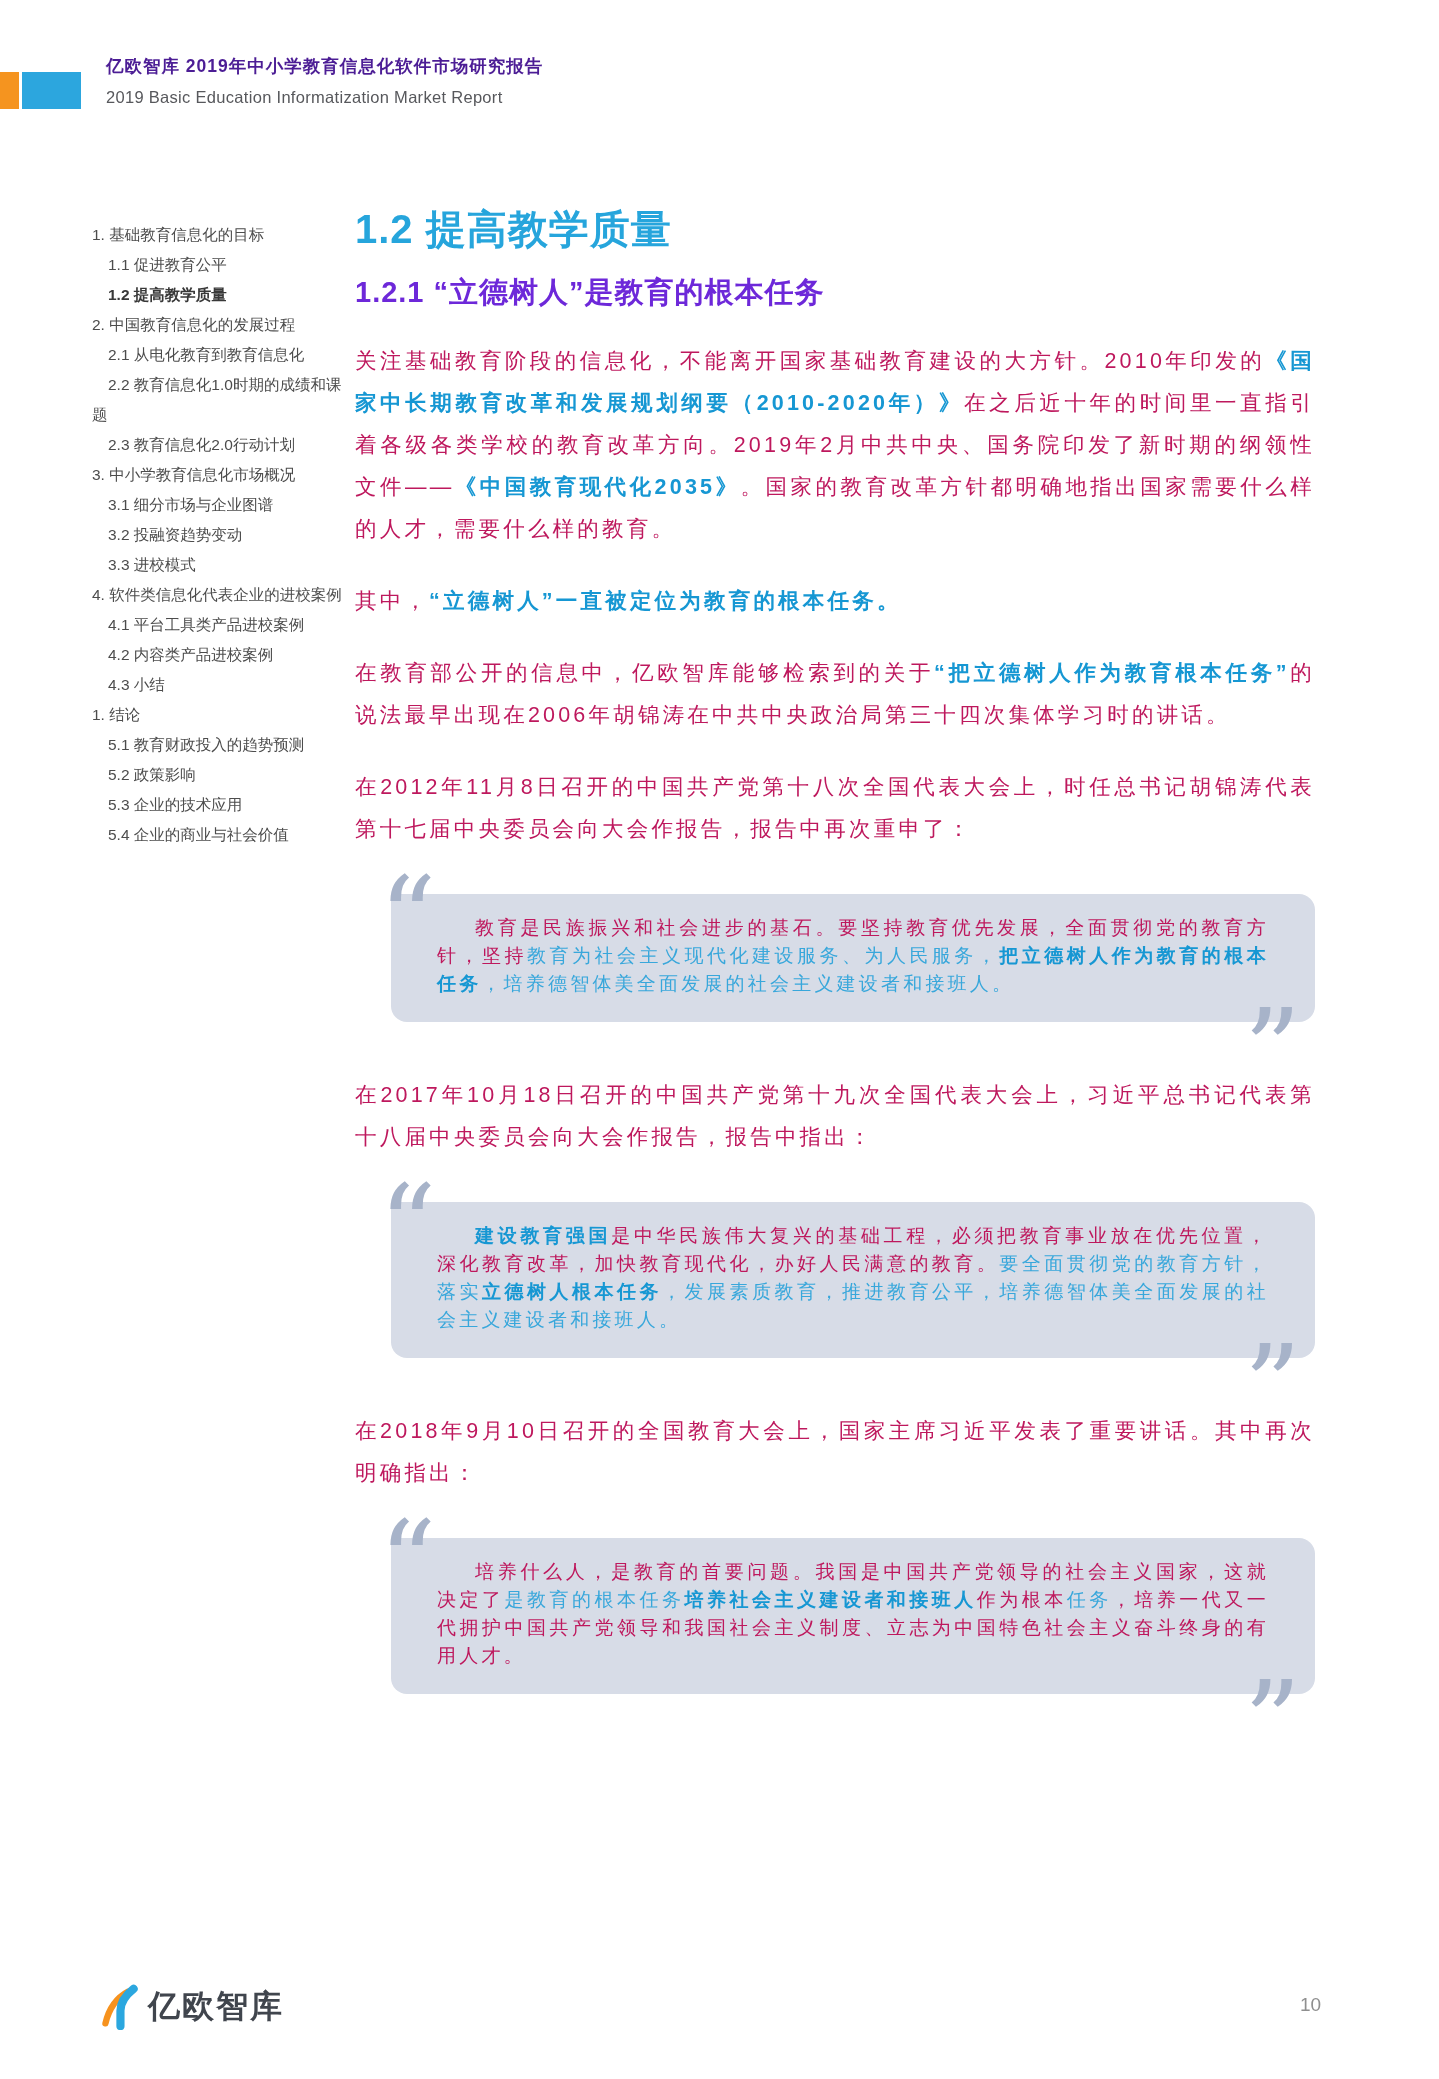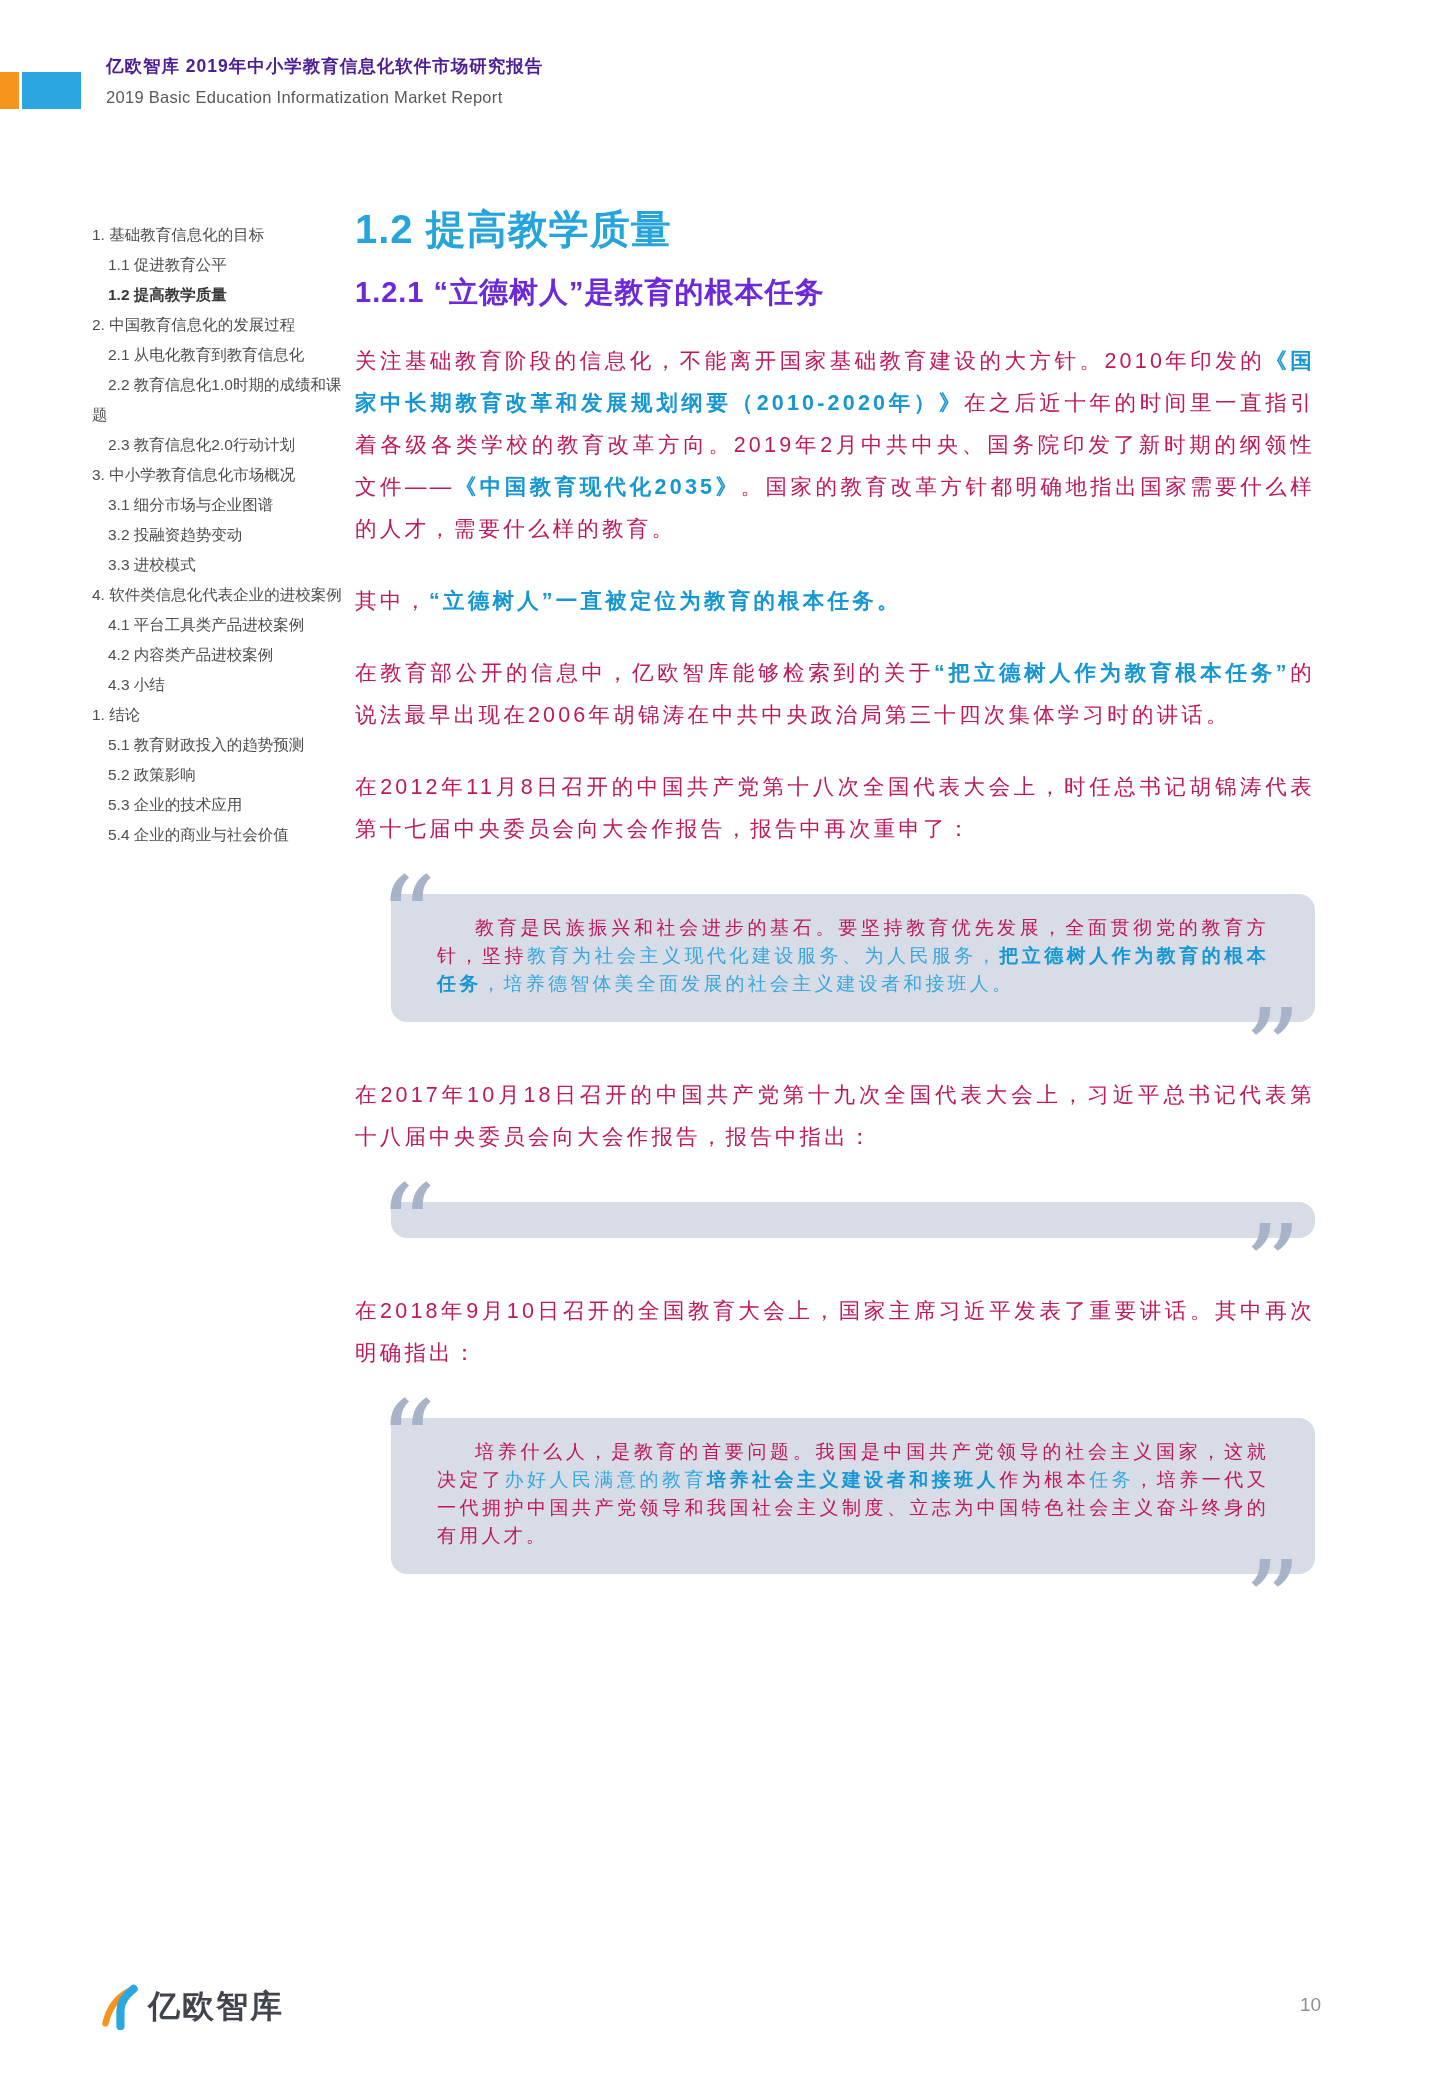--- a/index.html
+++ b/index.html
@@ -109,28 +109,29 @@
   <div class="quote">
     <span class="q-open">“</span>
     <p class="q-text"><span class="r-d">教育是民族振兴和社会进步的基石。要坚持教育优先发展，全面贯彻党的教育方针，坚持</span><span class="r-b">教育为社会主义现代化建设服务、为人民服务，</span><span class="r-bb">把立德树人作为教育的根本任务</span><span class="r-b">，培养德智体美全面发展的社会主义建设者和接班人。</span></p>
     <span class="q-close">”</span>
   </div>
 
   <p class="body"><span class="r-d">在2017年10月18日召开的中国共产党第十九次全国代表大会上，习近平总书记代表第十八届中央委员会向大会作报告，报告中指出：</span></p>
 
   <div class="quote">
     <span class="q-open">“</span>
+    <p class="q-text"><span class="r-bb">建设教育强国</span><span class="r-d">是中华民族伟大复兴的基础工程，必须把教育事业放在优先位置，深化教育改革，加快教育现代化，办好人民满意的教育。</span><span class="r-b">要全面贯彻党的教育方针，落实</span><span class="r-bb">立德树人根本任务</span><span class="r-b">，发展素质教育，推进教育公平，培养德智体美全面发展的社会主义建设者和接班人。</span></p>
     <span class="q-close">”</span>
   </div>
 
   <p class="body"><span class="r-d">在2018年9月10日召开的全国教育大会上，国家主席习近平发表了重要讲话。其中再次明确指出：</span></p>
 
   <div class="quote">
     <span class="q-open">“</span>
-    <p class="q-text"><span class="r-d">培养什么人，是教育的首要问题。我国是中国共产党领导的社会主义国家，这就决定了</span><span class="r-b">办好人民满意的教育</span><span class="r-bb">培养社会主义建设者和接班人</span><span class="r-d">作为根本</span><span class="r-b">任务</span><span class="r-d">，培养一代又一代拥护中国共产党领导和我国社会主义制度、立志为中国特色社会主义奋斗终身的有用人才。</span></p>
+    <p class="q-text"><span class="r-d">培养什么人，是教育的首要问题。我国是中国共产党领导的社会主义国家，这就决定了</span><span class="r-b">是教育的根本任务</span><span class="r-bb">培养社会主义建设者和接班人</span><span class="r-d">作为根本</span><span class="r-b">任务</span><span class="r-d">，培养一代又一代拥护中国共产党领导和我国社会主义制度、立志为中国特色社会主义奋斗终身的有用人才。</span></p>
     <span class="q-close">”</span>
   </div>
 </div>
 
 <div class="footer-logo">
   <span>
     <svg width="40" height="46" viewBox="0 0 44 48" xmlns="http://www.w3.org/2000/svg">
       <path d="M6 42 C10 25 18 14 31 7" stroke="#F6921E" stroke-width="7" fill="none" stroke-linecap="round"></path>
       <path d="M37 4 C27 12 22.5 20 22.5 28 L22.5 45" stroke="#2BA7DF" stroke-width="9" fill="none" stroke-linecap="round"></path>
     </svg>

